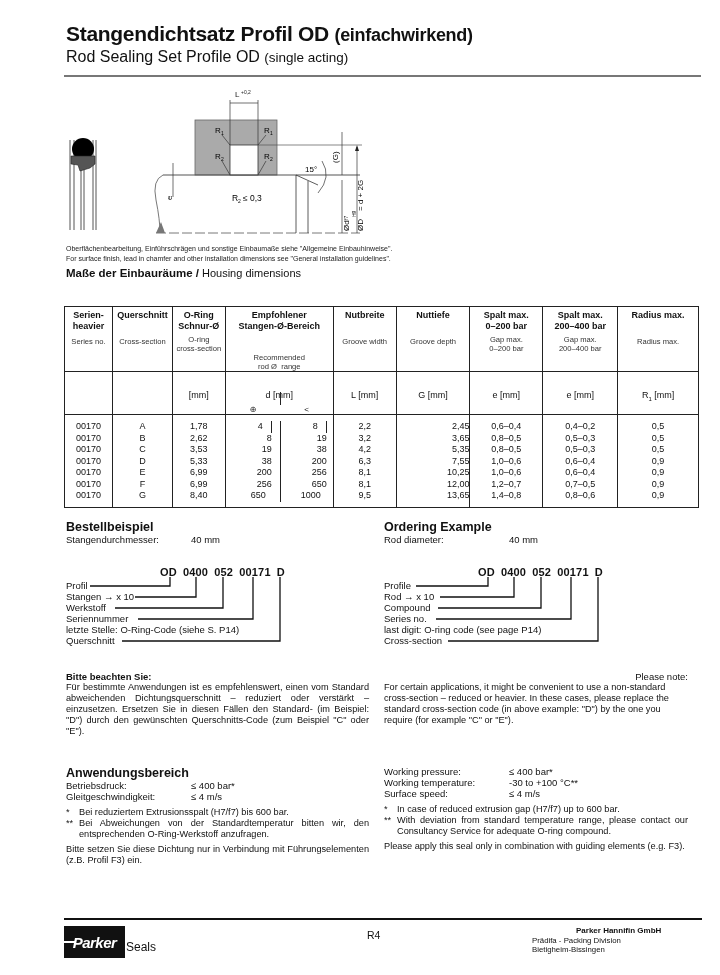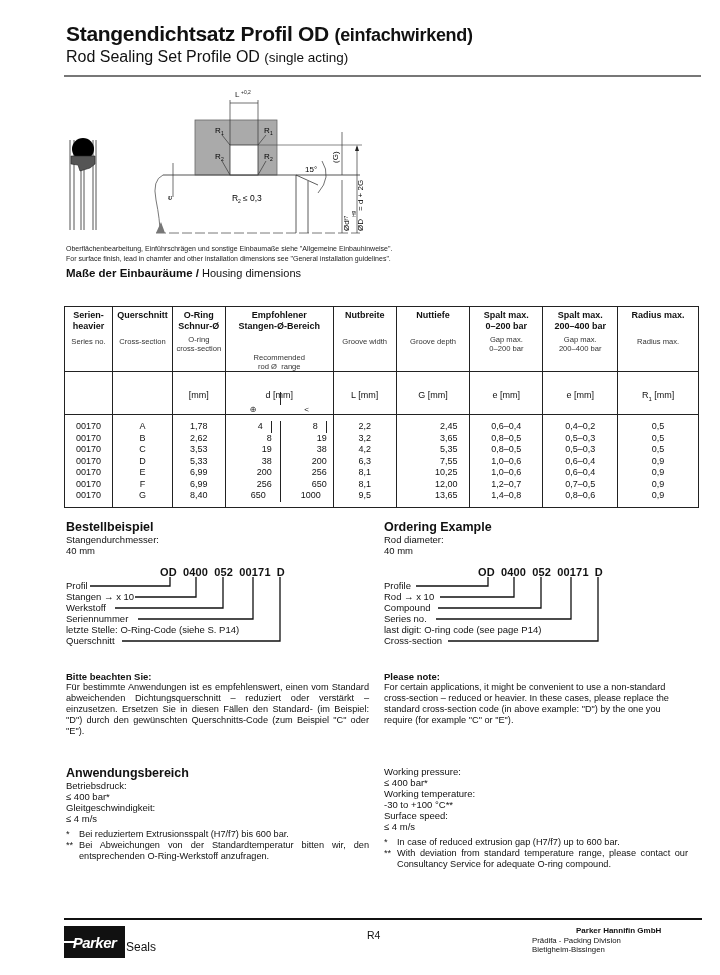--- a/index.html
+++ b/index.html
@@ -24,21 +24,21 @@
   .unit { display:block; margin-top:18px; }
   .sub { display:flex; justify-content:space-around; margin-top:5px; font-size:8px; }
   .drow td { padding-top:6px !important; padding-bottom:5px !important; font-size:9px; line-height:11.5px; }
   .col-r { text-align:right !important; }
   .dsplit { display:flex; }
   .dsplit div { flex:1; text-align:right; }
   .dsplit div:first-child { border-right:1px solid #222; padding-right:8px; }
   .dsplit div:last-child { padding-right:6px; }
   .mini-line { position:absolute; width:1px; background:#222; }
   .h2 { font-size:12.5px; font-weight:bold; }
-  .kv { display:flex; font-size:9.5px; line-height:11px;flex-direction:column; }
+  .kv { display:flex; font-size:9.5px; line-height:11px; }
   .kv .k { width:125px; }
   .code-line { font-size:11px; font-weight:bold; letter-spacing:0.2px; }
   .code-line span { margin-right:6px; }
   .legend { font-size:9.5px; line-height:11px; }
   .para { font-size:9.2px; line-height:11px; text-align:justify; }
   .foot-hr { left:64px; top:918px; width:638px; height:2px; background:#111; }
   .logo { left:64px; top:926px; width:61px; height:32px; background:#111; color:#fff; font-weight:bold; font-size:15px; font-style:italic; display:flex; align-items:center; justify-content:center; letter-spacing:-0.5px; }
   .logo-bar { position:absolute; left:0; top:15px; width:12px; height:2px; background:#fff; }
   .seals { left:126px; top:940px; font-size:12px; }
   .page-no { left:367px; top:929px; font-size:10.5px; }
@@ -279,21 +279,21 @@
         </td>
     <td id="c-L">
           <div>2,2</div>
           <div>3,2</div>
           <div>4,2</div>
           <div>6,3</div>
           <div>8,1</div>
           <div>8,1</div>
           <div>9,5</div>
         </td>
-    <td id="c-G" class="col-r" style="padding-right:12px">
+    <td id="c-G" class="col-r" style="">
           <div>2,45</div>
           <div>3,65</div>
           <div>5,35</div>
           <div>7,55</div>
           <div>10,25</div>
           <div>12,00</div>
           <div>13,65</div>
         </td>
     <td id="c-e1">
           <div>0,6–0,4</div>
@@ -376,21 +376,21 @@
   <polyline points="60,33 163,33 163,2" fill="none" stroke="#111" stroke-width="1.3"></polyline>
   <polyline points="58,44 193,44 193,2" fill="none" stroke="#111" stroke-width="1.3"></polyline>
   <polyline points="70,66 220,66 220,2" fill="none" stroke="#111" stroke-width="1.3"></polyline>
 </svg>
 
 <div class="abs" style="left:66px; top:671px; width:303px;">
   <div style="font-size:9.5px; font-weight:bold;">Bitte beachten Sie:</div>
   <div class="para">Für bestimmte Anwendungen ist es empfehlenswert, einen vom Standard abweichenden Dichtungsquerschnitt – reduziert oder verstärkt – einzusetzen. Ersetzen Sie in diesen Fällen den Standard- (im Beispiel: "D") durch den gewünschten Querschnitts-Code (zum Beispiel "C" oder "E").</div>
 </div>
 <div class="abs" style="left:384px; top:671px; width:304px;">
-  <div style="font-size:9.5px; font-weight:bold;">Please note:</div>
+  <div style="font-size:9.5px; font-weight:normal;text-align:right;">Please note:</div>
   <div class="para" style="text-align:left">For certain applications, it might be convenient to use a non-standard cross-section – reduced or heavier. In these cases, please replace the standard cross-section code (in above example: "D") by the one you require (for example "C" or "E").</div>
 </div>
 
 <div class="abs" style="left:66px; top:766px; width:303px;">
   <div class="h2">Anwendungsbereich</div>
   <div class="kv">
       <span class="k">Betriebsdruck:</span>
       <span>≤ 400 bar*</span>
     </div>
   <div class="kv">
@@ -398,20 +398,21 @@
       <span>≤ 4 m/s</span>
     </div>
   <div class="para" style="margin-top:5px; display:flex;">
       <span style="width:13px">*</span>
       <span>Bei reduziertem Extrusionsspalt (H7/f7) bis 600 bar.</span>
     </div>
   <div class="para" style="display:flex;">
       <span style="width:13px; flex:none">**</span>
       <span>Bei Abweichungen von der Standardtemperatur bitten wir, den entsprechenden O-Ring-Werkstoff anzufragen.</span>
     </div>
+  <div class="para" style="margin-top:4px">Bitte setzen Sie diese Dichtung nur in Verbindung mit Führungselementen (z.B. Profil F3) ein.</div>
 </div>
 <div class="abs" style="left:384px; top:766px; width:304px;">
   <div class="kv">
       <span class="k">Working pressure:</span>
       <span>≤ 400 bar*</span>
     </div>
   <div class="kv">
       <span class="k">Working temperature:</span>
       <span>-30 to +100 °C**</span>
     </div>
@@ -420,20 +421,21 @@
       <span>≤ 4 m/s</span>
     </div>
   <div class="para" style="margin-top:5px; display:flex;">
       <span style="width:13px">*</span>
       <span>In case of reduced extrusion gap (H7/f7) up to 600 bar.</span>
     </div>
   <div class="para" style="display:flex;">
       <span style="width:13px; flex:none">**</span>
       <span>With deviation from standard temperature range, please contact our Consultancy Service for adequate O-ring compound.</span>
     </div>
+  <div class="para" style="margin-top:4px; text-align:left">Please apply this seal only in combination with guiding elements (e.g. F3).</div>
 </div>
 
 <div class="abs foot-hr"></div>
 <div class="abs logo">
     <div class="logo-bar"></div>
     <span>Parker</span>
   </div>
 <div class="abs seals">Seals</div>
 <div class="abs page-no">R4</div>
 <div class="abs company">

